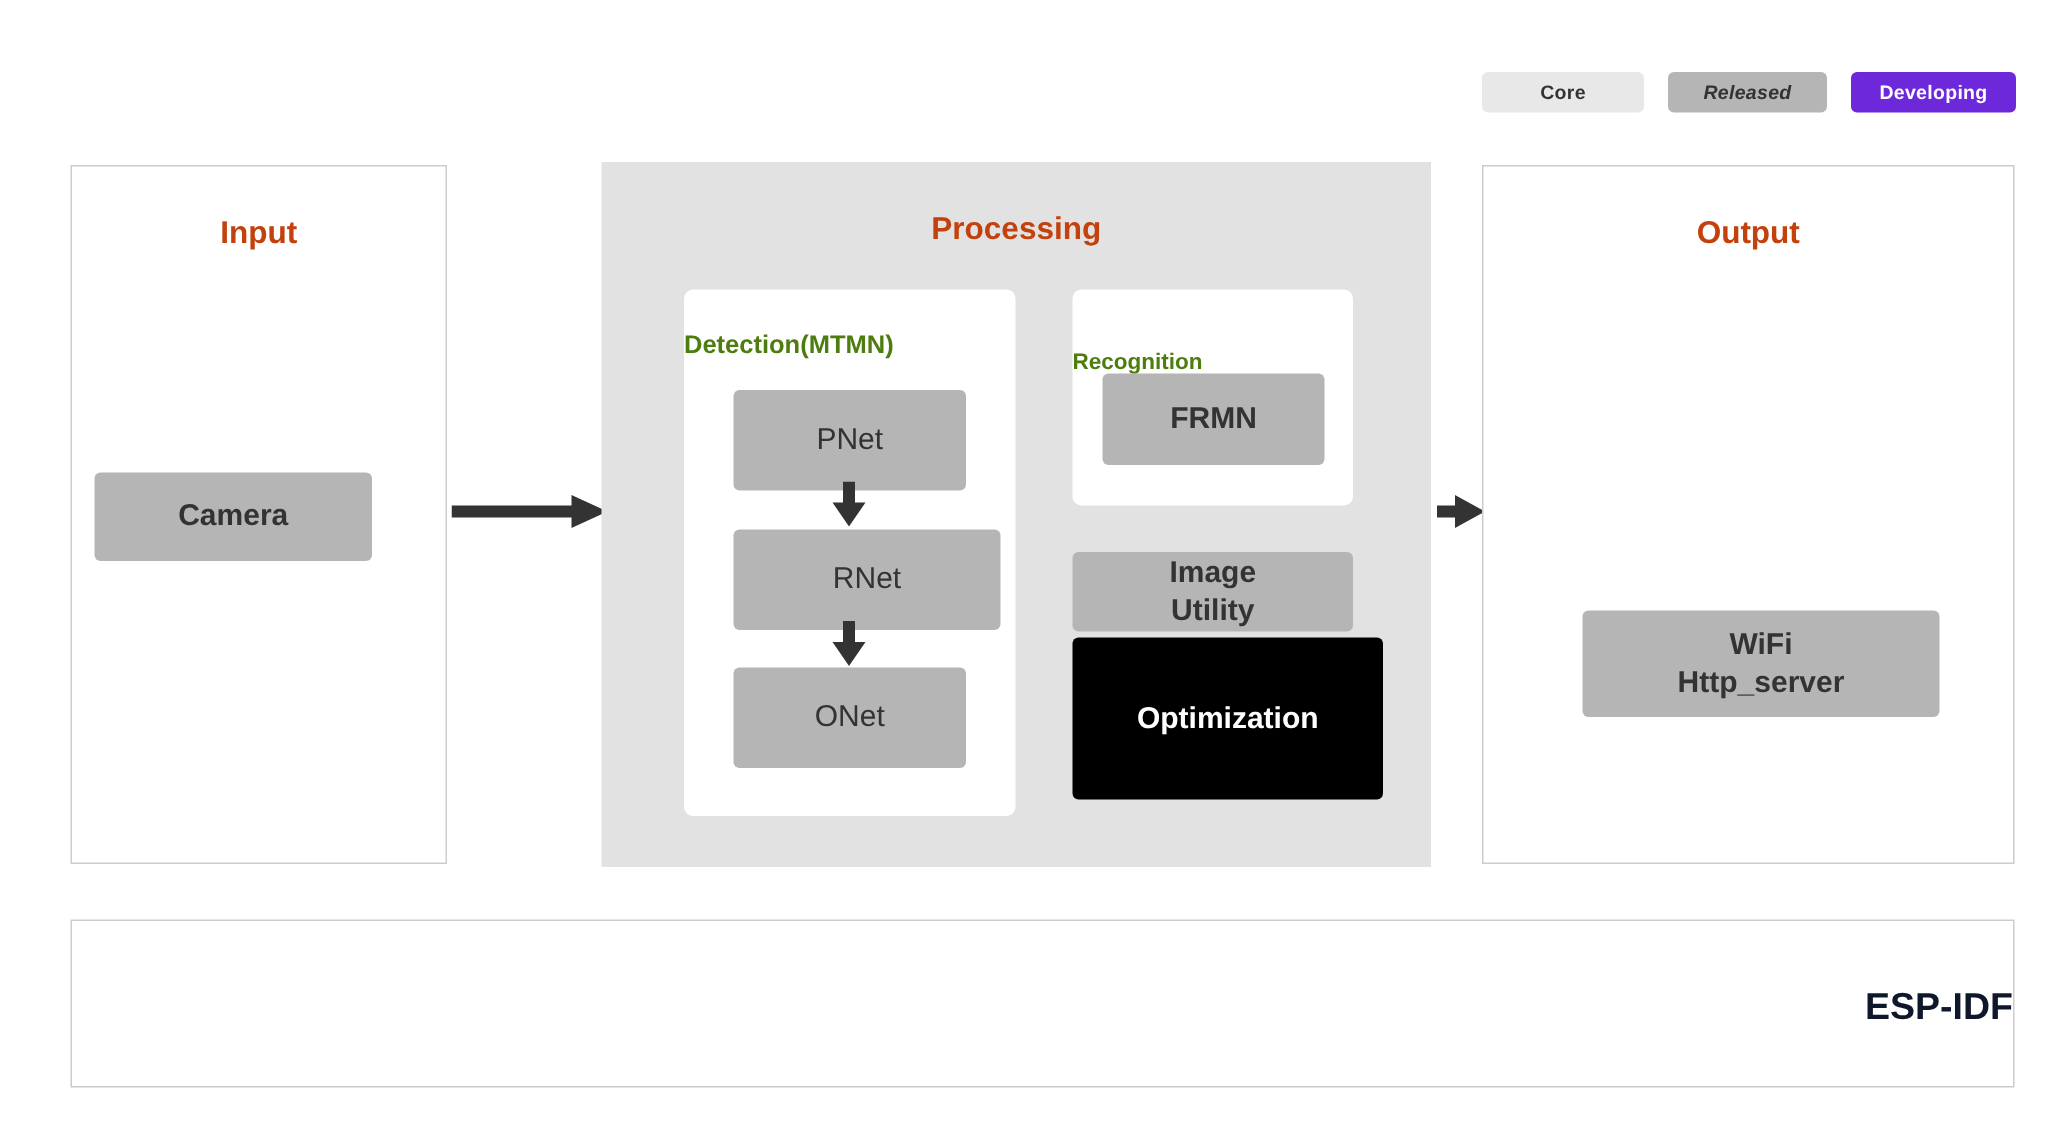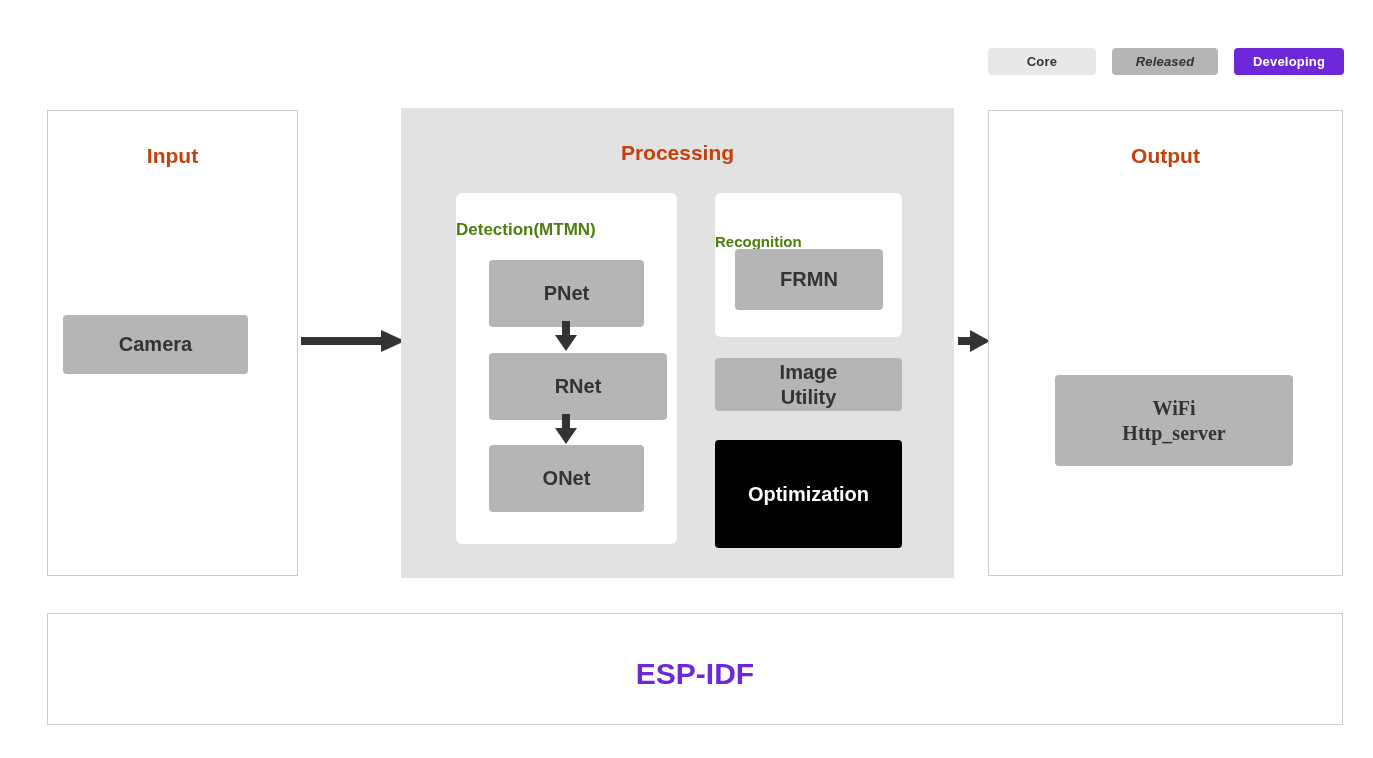--- a/index.html
+++ b/index.html
@@ -41,36 +41,36 @@
   #panel-processing { left: 401px; top: 108px; width: 553px; height: 470px;
                       background: #e2e2e2; border: none; }
   #panel-output     { left: 988px; top: 110px; width: 355px; height: 466px; }
   #panel-espidf     { left: 47px;  top: 613px; width: 1296px; height: 112px; }
 
   #panel-input .panel-title      { top: 33px; }
   #panel-processing .panel-title { top: 33px; }
   #panel-output .panel-title     { top: 33px; }
 
   .espidf-label {
-    position: absolute; width: 100%; top: 43px; text-align: center;
-    font-size: 30px; font-weight: bold; color: #6d28d9;
+    position: absolute; width: 100%; top: 43px; text-align: right;
+    font-size: 25px; font-weight: bold; color: #0f172a;
   }
 
   
   .box {
     position: absolute; box-sizing: border-box;
     border-radius: 4px;
     display: flex; align-items: center; justify-content: center;
     text-align: center; line-height: 1.25;
     font-size: 20px; font-weight: bold;
     white-space: pre-line;
   }
   .box.released   { background: #b5b5b5; color: #333333; }
   .box.developing { background: #000000; color: #ffffff; }
-  .box.plain      { font-weight: bold; }
+  .box.plain      { font-weight: normal; }
 
   
   .card {
     position: absolute; box-sizing: border-box;
     background: #ffffff; border-radius: 6px;
   }
   .card-title {
     position: absolute; width: 100%; text-align: left;
     font-weight: bold; color: #4d7c0f;
   }
@@ -82,26 +82,26 @@
 
   
   #box-pnet { left: 33px; top: 67px;  width: 155px; height: 67px; }
   #box-rnet { left: 33px; top: 160px; width: 178px; height: 67px; }
   #box-onet { left: 33px; top: 252px; width: 155px; height: 67px; }
 
   
   #box-frmn { left: 20px; top: 56px; width: 148px; height: 61px; }
 
   
-  #box-image-utility { left: 314px; top: 250px; width: 187px; height: 53px; }
-  #box-optimization  { left: 314px; top: 332px; width: 187px; height: 108px; }
+  #box-image-utility { left: 314px; top: 260px; width: 187px; height: 53px; }
+  #box-optimization  { left: 314px; top: 317px; width: 207px; height: 108px; }
 
   
   #box-command-line { left: 66px; top: 142px; width: 238px; height: 69px; }
-  #box-wifi         { left: 66px; top: 264px; width: 238px; height: 91px; font-family: Liberation Serif, serif; }
+  #box-wifi         { left: 66px; top: 296px; width: 238px; height: 71px; }
 
   
   #box-camera { left: 15px; top: 204px; width: 185px; height: 59px; }
 
   
   .arrow-h { position: absolute; }
   #arrow-input-processing { left: 301px; top: 327px; }
   #arrow-processing-output { left: 958px; top: 327px; }
   .arrow-v { position: absolute; }
   #arrow-pnet-rnet { left: 545px; top: 321px; }

